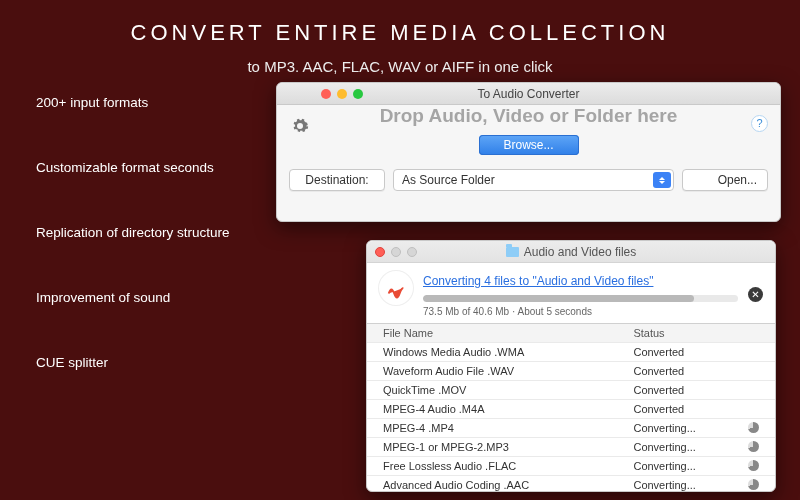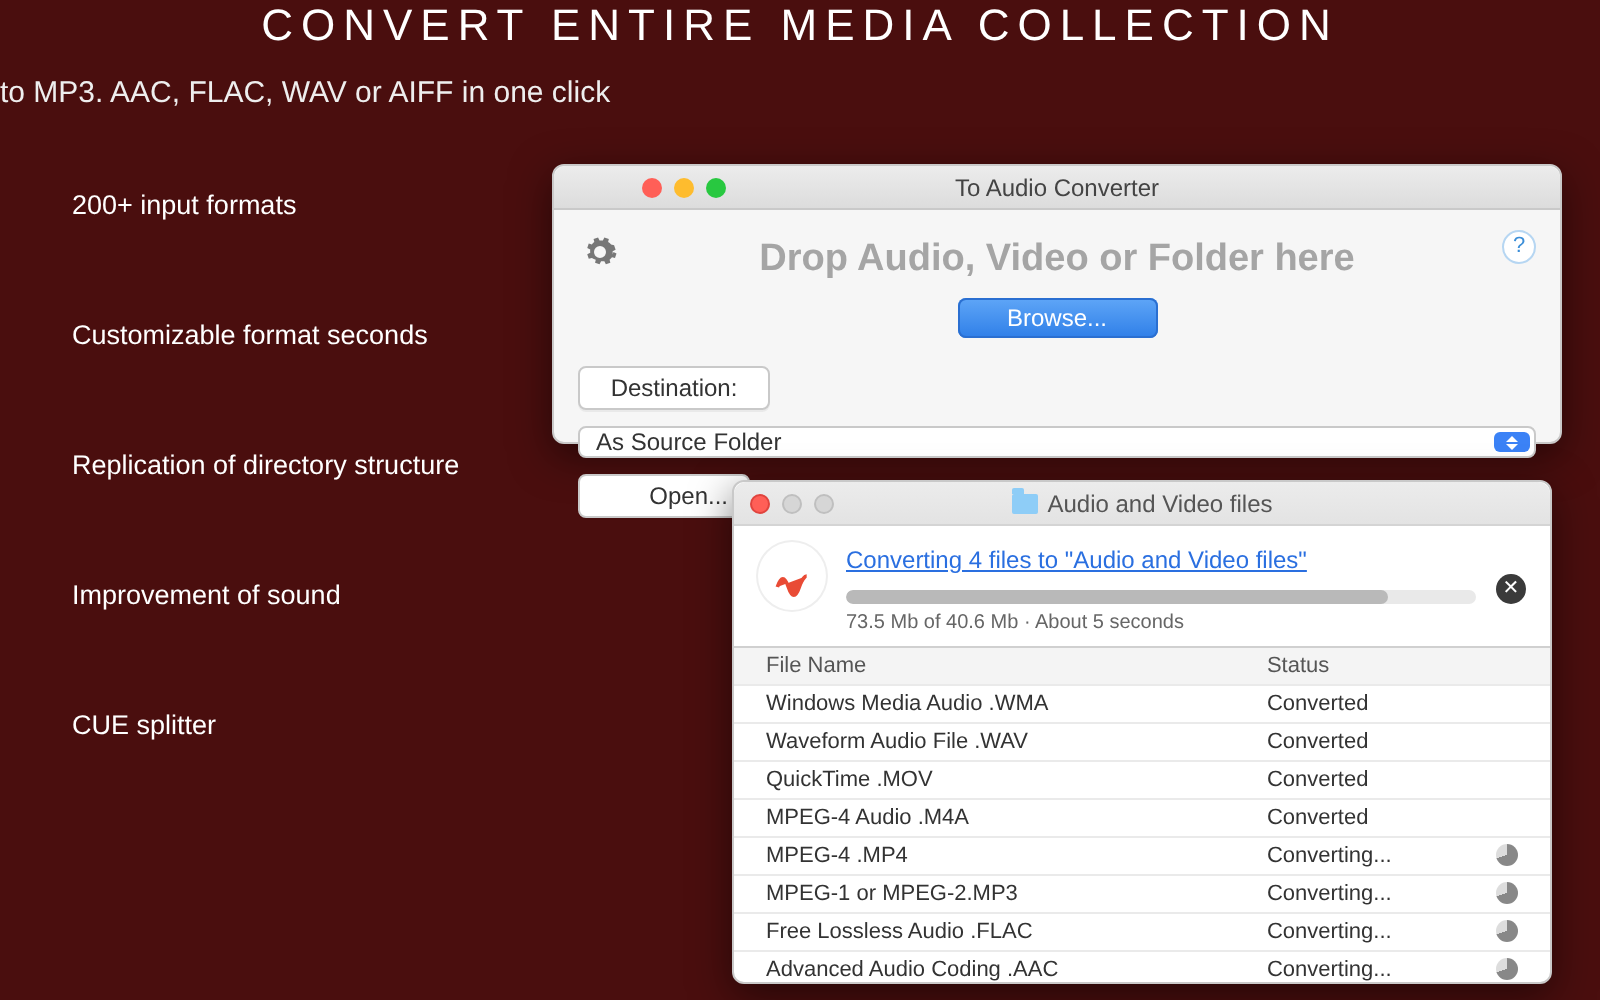--- a/index.html
+++ b/index.html
@@ -8,22 +8,24 @@
     background: #4a0e0e;
     font-family: -apple-system, "Helvetica Neue", Arial, sans-serif;
     color: #fff;
     position: relative;
   }
   .headline {
     text-align: center;
     font-size: 22px;
     font-weight: 300;
     letter-spacing: 4px;
+    padding-top: 20px;
   }
   .subhead {
+    text-align: center;
     font-size: 15px;
     font-weight: 300;
     margin-top: 12px;
     color: #eee;
   }
   .features {
     position: absolute;
     left: 36px;
     top: 95px;
     font-size: 13.5px;
@@ -64,30 +66,29 @@
     color:#777;
   }
   .help {
     position:absolute; right:12px; top:32px; width:17px; height:17px;
     border:1px solid #b6d6f2; border-radius:50%;
     color:#3b8ed8; font-size:11px; text-align:center; line-height:15px;
     background:#fff;
   }
   .drop-text {
     text-align:center; color:#a5a5a5; font-size:19px; font-weight:600;
-    margin-top:14px;
   }
   .browse-btn {
     display:block; margin:8px auto 0; width:100px; height:20px;
     background: linear-gradient(#5fa6f7,#2f7fe8);
     color:#fff; font-size:12px; border:none; border-radius:4px;
     box-shadow: inset 0 0 0 1px #2a6fd1;
   }
   .dest-row {
-    display:flex; gap:8px; padding:2px 12px; margin-top:12px;flex-direction:column;
+    display:flex; gap:8px; padding:2px 12px; margin-top:12px;
   }
   .mac-btn {
     height:22px; background:#fff; border:1px solid #c9c9c9; border-radius:4px;
     font-size:12px; color:#333; padding:0 10px; box-shadow:0 1px 0 rgba(0,0,0,.05);
   }
   .dest-label { width:96px; text-align:center; }
   .dest-select {
     flex:1; height:22px; background:#fff; border:1px solid #c9c9c9; border-radius:4px;
     font-size:12px; color:#333; padding:0 8px; position:relative;
     display:flex; align-items:center;

